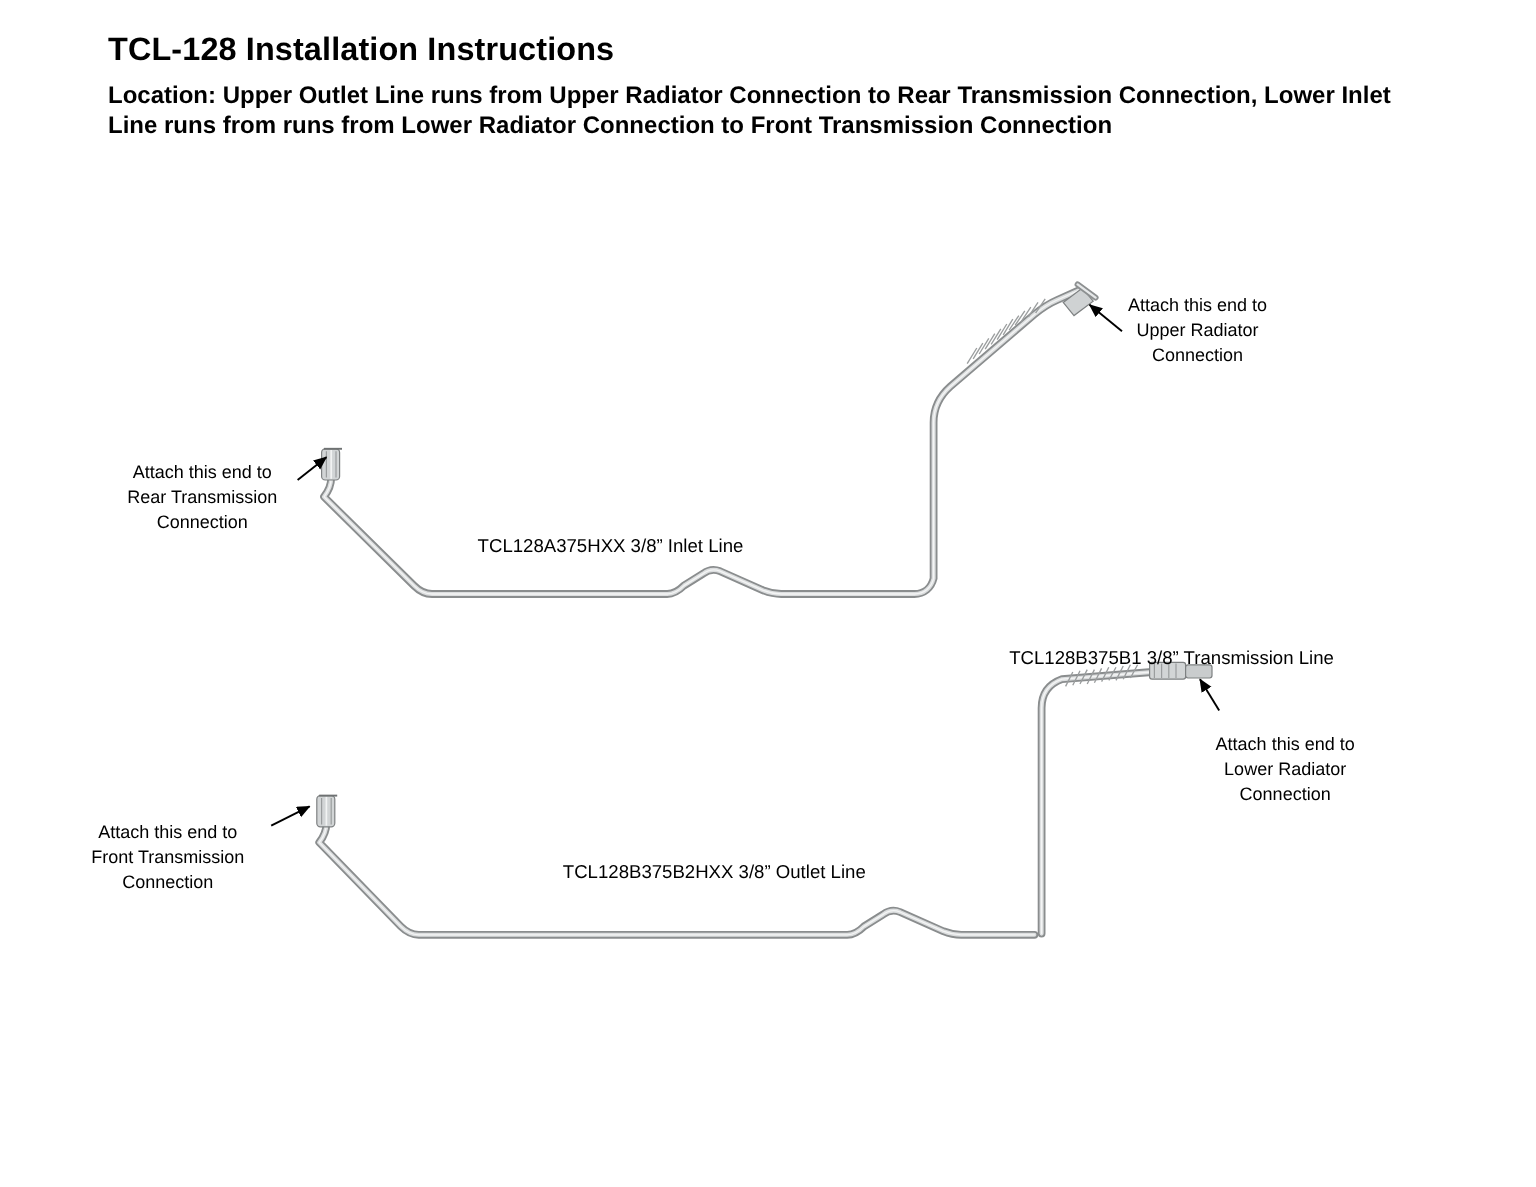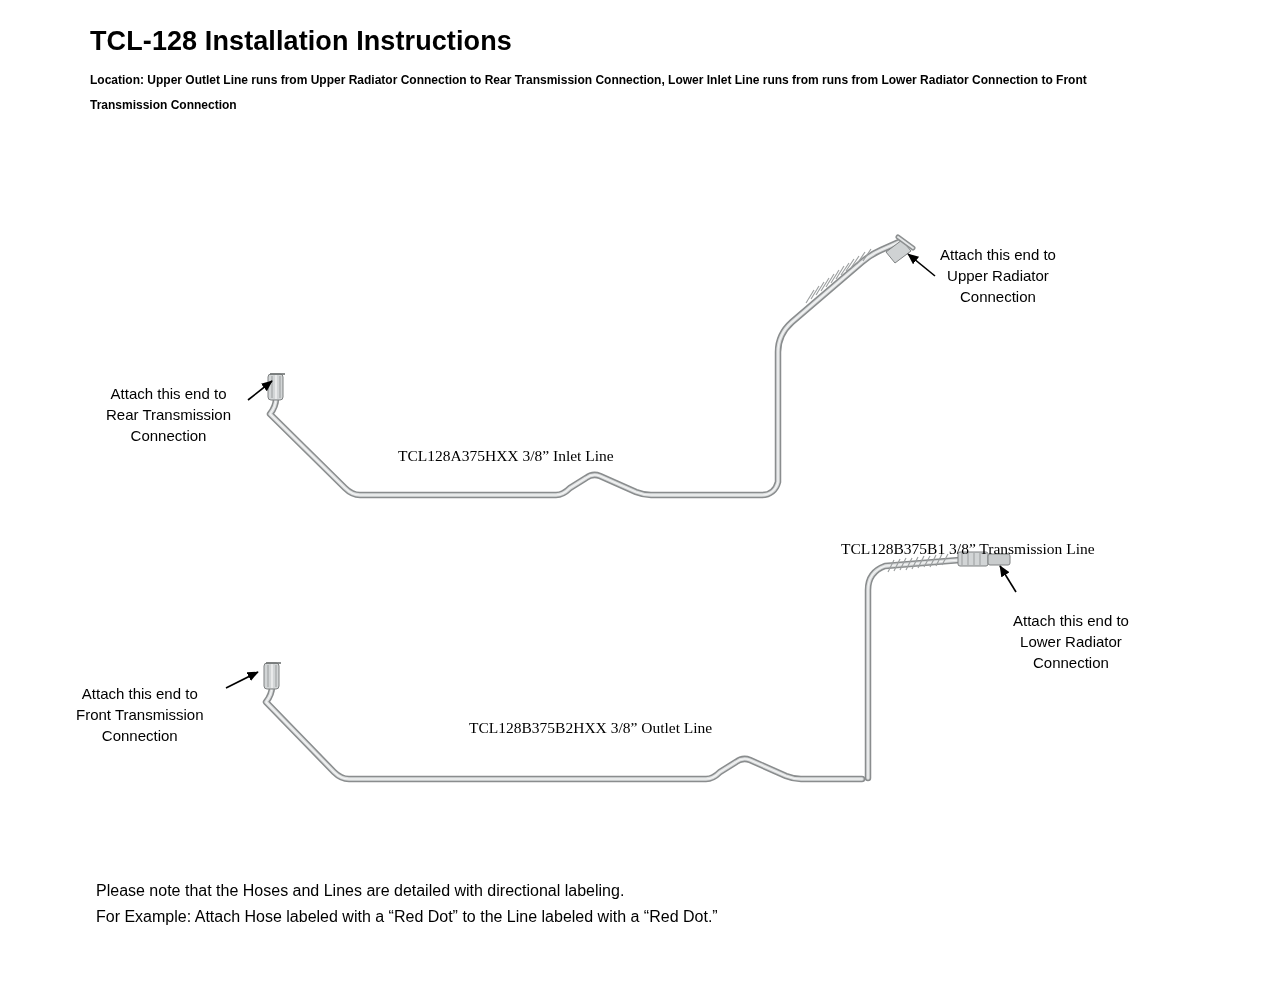--- a/index.html
+++ b/index.html
@@ -31,21 +31,21 @@
     font-weight: bold;
     letter-spacing: 0.1px;
     white-space: nowrap;
   }
 
   .location-block {
     position: absolute;
     left: 90px;
     top: 68px;
     width: 1070px;
-    font-size: 12px;
+    font-size: 20px;
     font-weight: bold;
     line-height: 25px;
   }
 
   .match-note {
     position: absolute;
     left: 90px;
     top: 150px;
     width: 1050px;
     font-size: 16.5px;
@@ -67,21 +67,20 @@
     font-size: 15px;
     line-height: 21px;
     white-space: pre-line;
     text-align: center;
   }
 
   .part-label {
     position: absolute;
     font-size: 15.5px;
     white-space: nowrap;
-    font-family: Liberation Serif, serif;
   }
 
   #co-upper-rad { left: 940px; top: 244px; }
   #co-rear-trans { left: 106px; top: 383px; }
   #co-lower-rad { left: 1013px; top: 610px; }
   #co-front-trans { left: 76px; top: 683px; }
 
   #lbl-inlet  { left: 398px; top: 447px; }
   #lbl-trans  { left: 841px; top: 540px; }
   #lbl-outlet { left: 424px; top: 719px; margin-left: 45px; }
@@ -314,18 +313,14 @@
 Lower Radiator
 Connection</div>
   <div class="callout" id="co-front-trans">Attach this end to
 Front Transmission
 Connection</div>
 
   <div class="part-label" id="lbl-inlet">TCL128A375HXX  3/8” Inlet Line</div>
   <div class="part-label" id="lbl-trans">TCL128B375B1 3/8” Transmission Line</div>
   <div class="part-label" id="lbl-outlet">TCL128B375B2HXX  3/8” Outlet Line</div>
 
-  <div class="footer-note">
-    <div>Please note that the Hoses and Lines are detailed with directional labeling.</div>
-    <div>For Example: Attach Hose labeled with a “Red Dot” to the Line labeled with a “Red Dot.”</div>
-  </div>
 
 </div>
 
 </body></html>

